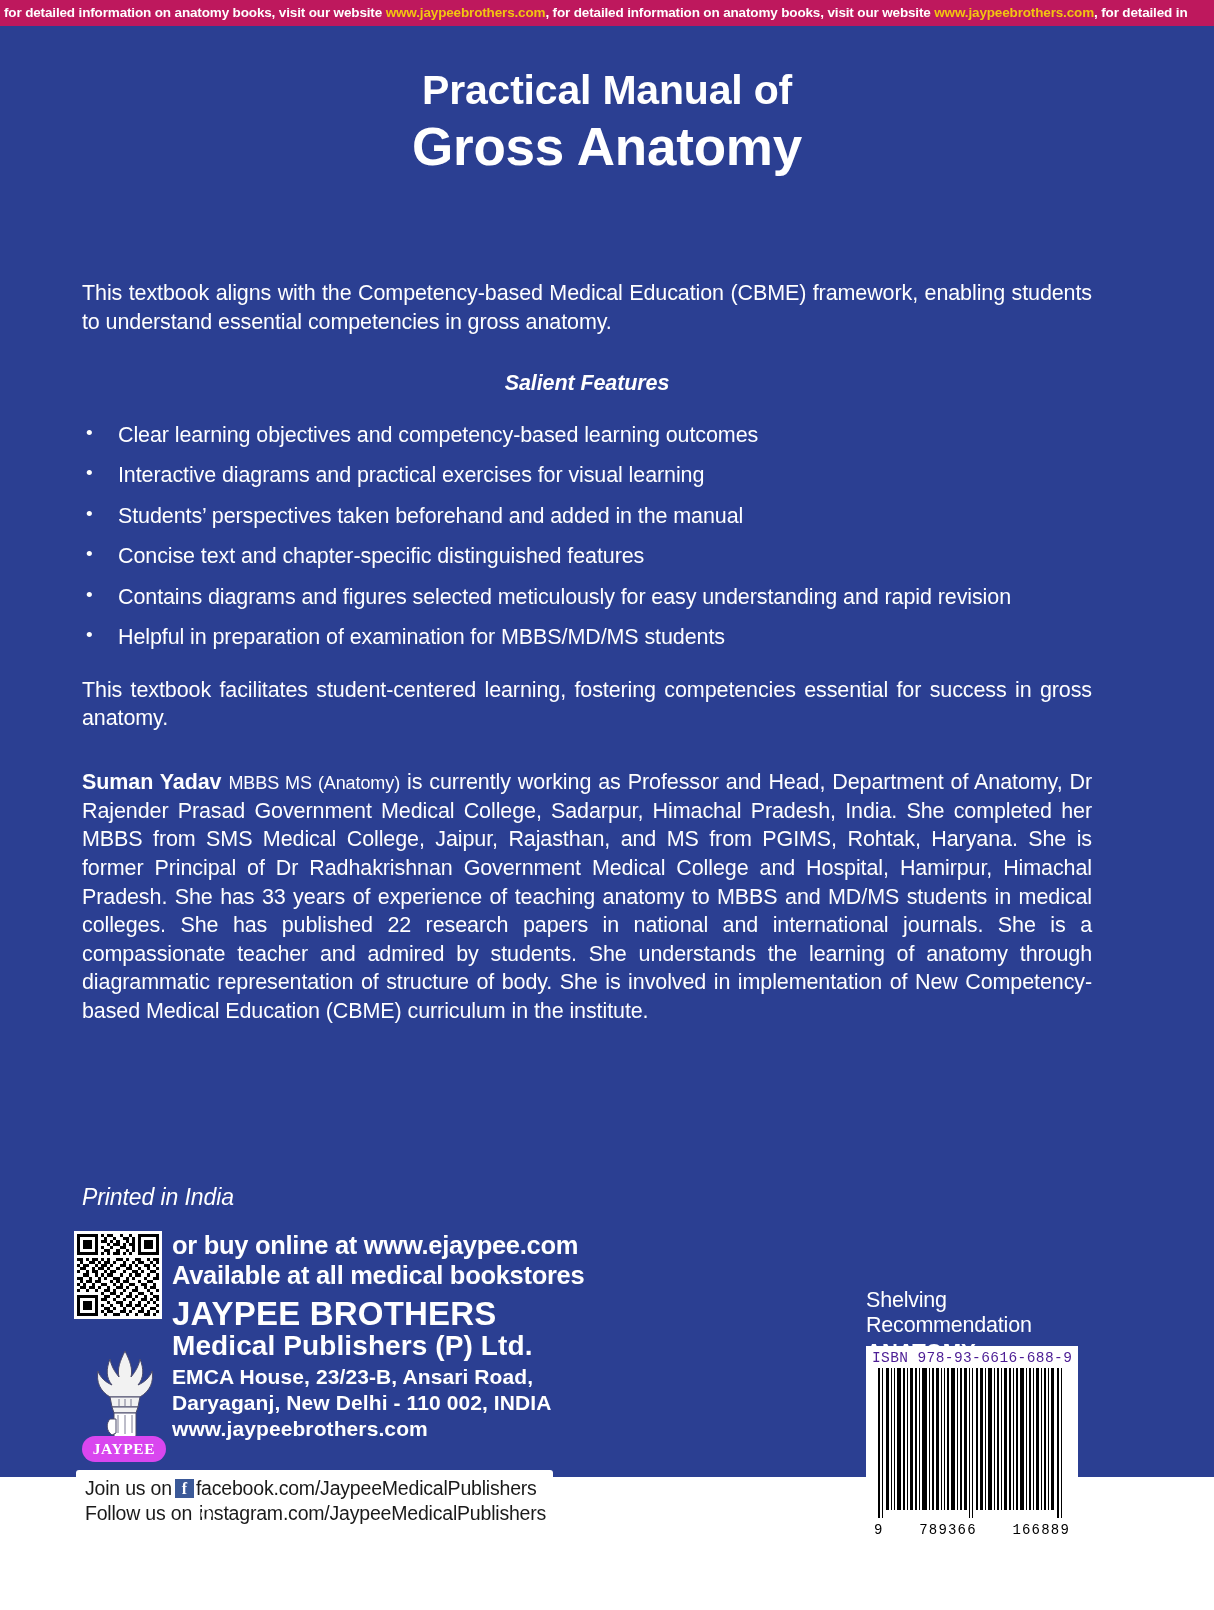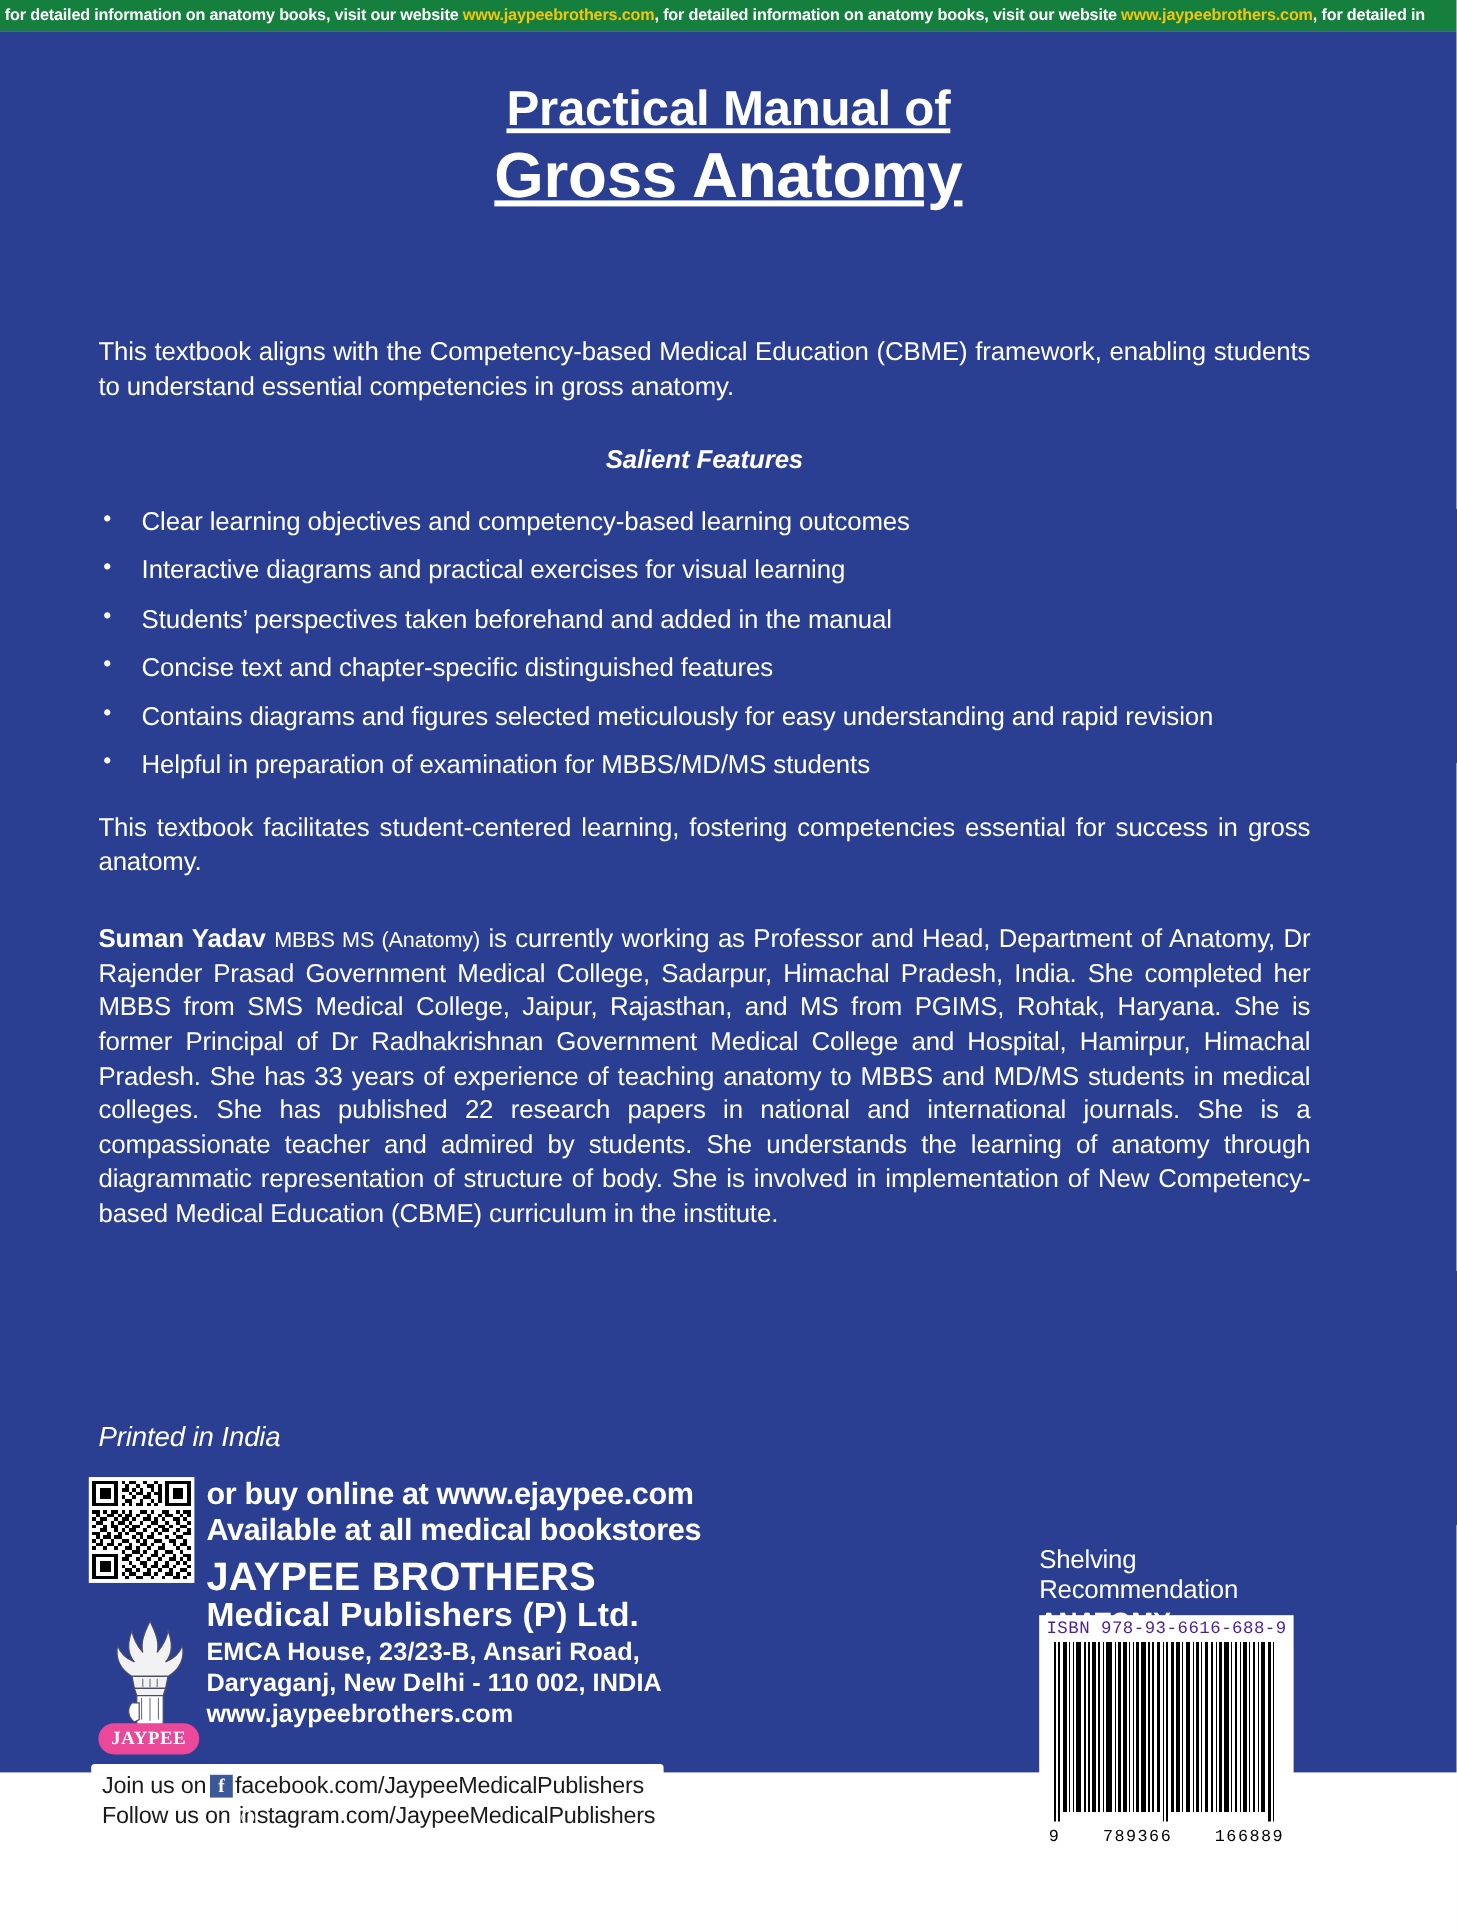--- a/index.html
+++ b/index.html
@@ -17,41 +17,40 @@
     overflow: hidden;
     background: #ffffff;
   }
 
   
   .promo-strip {
     position: absolute;
     top: 0; left: 0;
     width: 1214px;
     height: 26px;
-    background: #15803d;
+    background: #be185d;
     color: #ffffff;
     font-size: 13.5px;
     font-weight: 600;
     line-height: 26px;
     white-space: nowrap;
     overflow: hidden;
     padding-left: 4px;
     letter-spacing: -0.15px;
   }
   .promo-strip .url { color: #f2c511; font-weight: 800; }
 
   
   .cover {
     position: absolute;
     top: 26px; left: 0;
     width: 1214px;
     height: 1451px;
     background: #2b3f92;
     color: #ffffff;
-    text-decoration: underline;
   }
 
   
   .title-block {
     padding-top: 40px;
     text-align: center;
     letter-spacing: -0.2px;
   }
   .title-line1 {
     font-size: 41px;
@@ -200,21 +199,21 @@
     top: 118px;
     width: 78px;
     height: 100px;
   }
   .badge-jaypee {
     position: absolute;
     left: 10px;
     top: 205px;
     width: 84px;
     height: 26px;
-    background: #ec4899;
+    background: #d946ef;
     border-radius: 13px;
     color: #ffffff;
     font-size: 15.5px;
     font-weight: 700;
     text-align: center;
     line-height: 26px;
     letter-spacing: 0.6px;
     font-family: "Liberation Serif", serif;
   }
 

